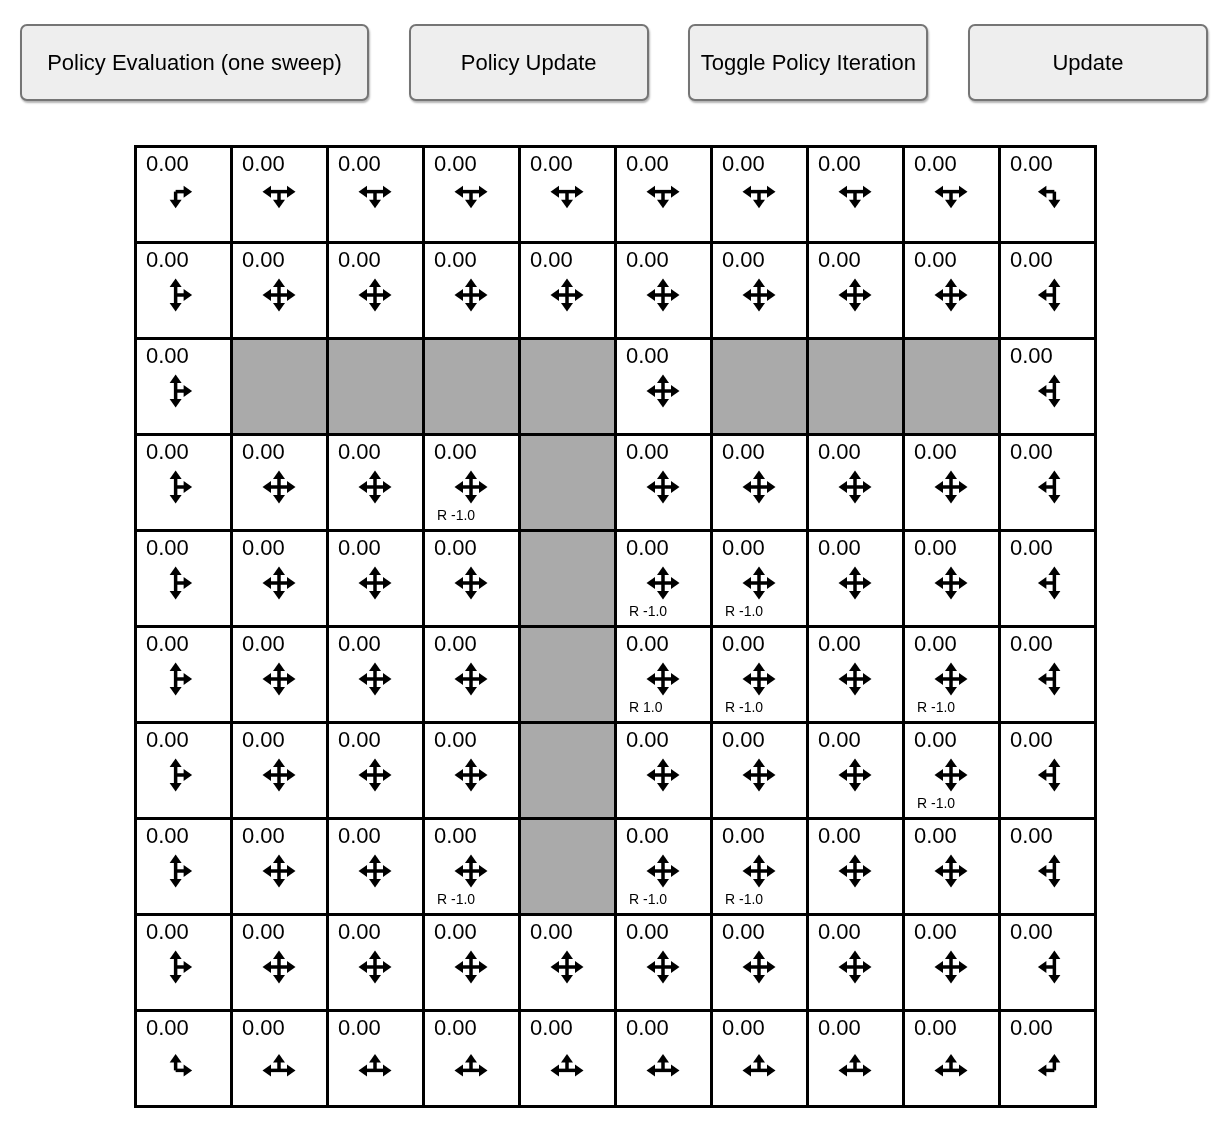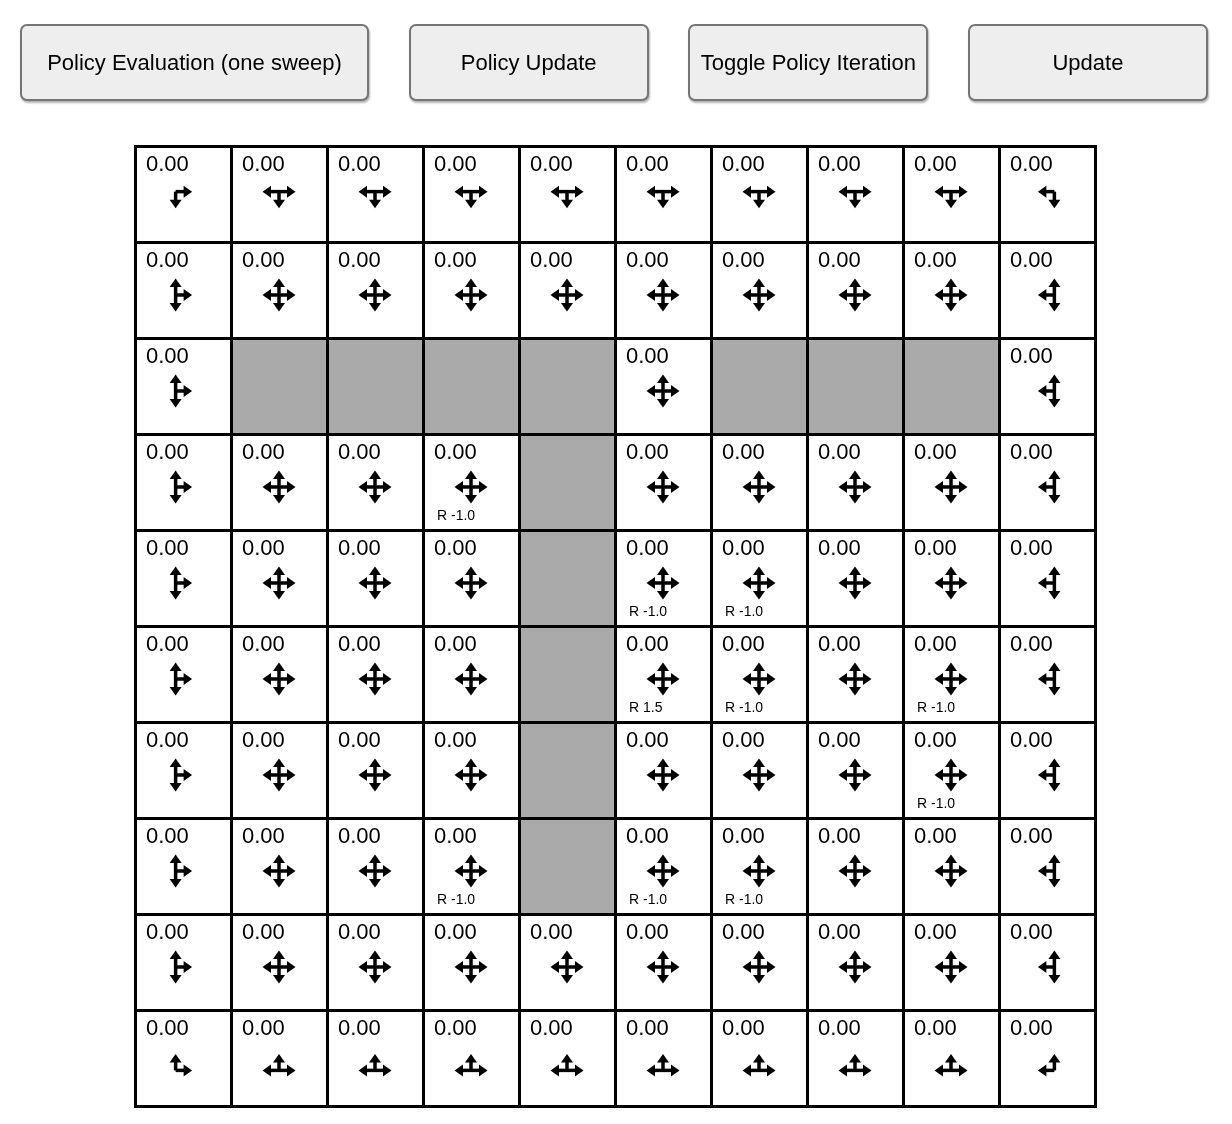--- a/index.html
+++ b/index.html
@@ -716,21 +716,21 @@
           <line x1="0" y1="0" x2="0" y2="-9.5" stroke="#000000" stroke-width="3.5"></line>
           <polygon fill="#000000" points="0,-16.5 6,-8 -6,-8"></polygon>
           <line x1="0" y1="0" x2="0" y2="9.5" stroke="#000000" stroke-width="3.5"></line>
           <polygon fill="#000000" points="0,16.5 -6,8 6,8"></polygon>
           <line x1="0" y1="0" x2="-9.5" y2="0" stroke="#000000" stroke-width="3.5"></line>
           <polygon fill="#000000" points="-16.5,0 -8,-6 -8,6"></polygon>
           <line x1="0" y1="0" x2="9.5" y2="0" stroke="#000000" stroke-width="3.5"></line>
           <polygon fill="#000000" points="16.5,0 8,6 8,-6"></polygon>
         </g>
       </svg>
-      <span class="reward">R 1.5</span>
+      <span class="reward">R 1.0</span>
     </div>
     <div class="cell">
       <span class="value">0.00</span>
       <svg class="arrows" width="44" height="44" viewBox="-22 -22 44 44">
         <g transform="translate(0,0)">
           <line x1="0" y1="0" x2="0" y2="-9.5" stroke="#000000" stroke-width="3.5"></line>
           <polygon fill="#000000" points="0,-16.5 6,-8 -6,-8"></polygon>
           <line x1="0" y1="0" x2="0" y2="9.5" stroke="#000000" stroke-width="3.5"></line>
           <polygon fill="#000000" points="0,16.5 -6,8 6,8"></polygon>
           <line x1="0" y1="0" x2="-9.5" y2="0" stroke="#000000" stroke-width="3.5"></line>

